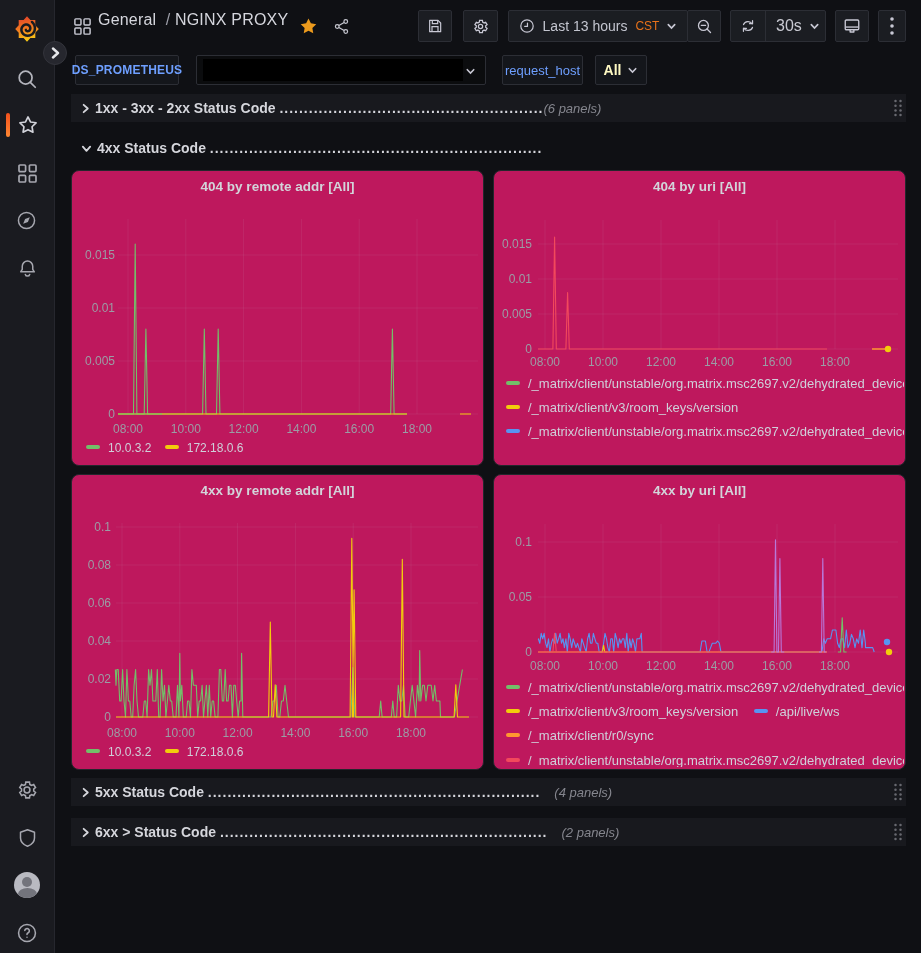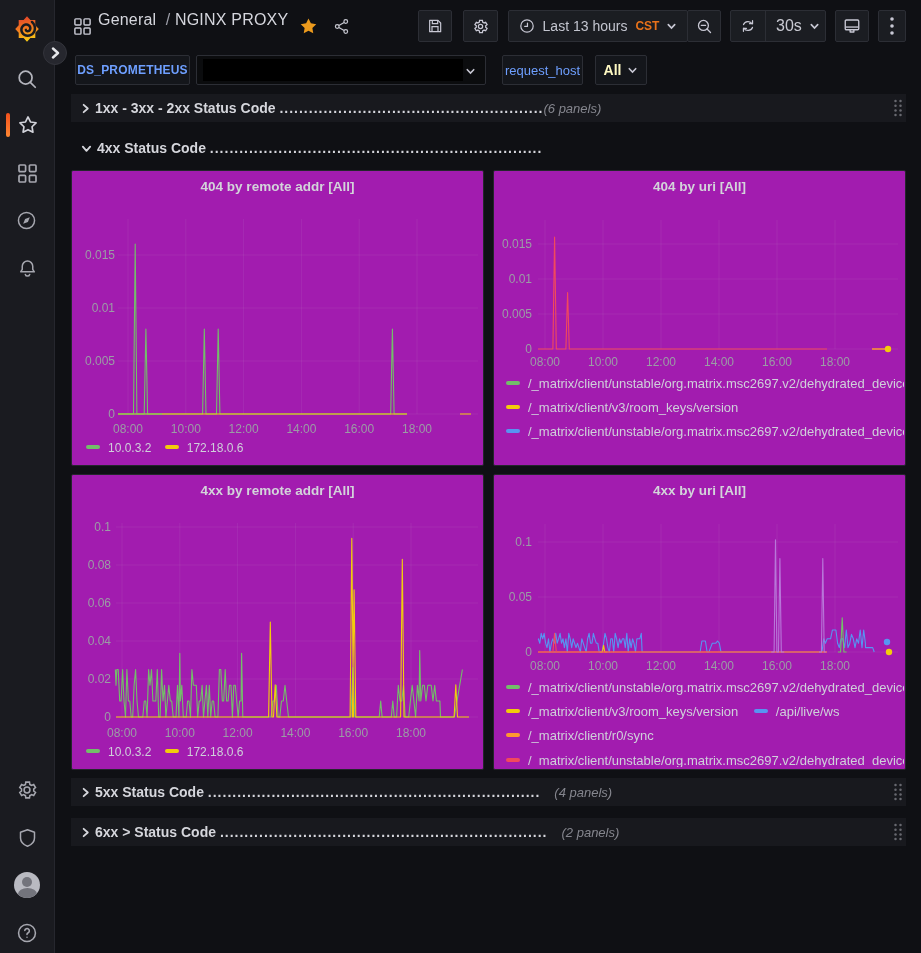--- a/index.html
+++ b/index.html
@@ -1,21 +1,21 @@
 <!DOCTYPE html>
 <html><head>
 <meta charset="utf-8">
 <style>
 * { margin:0; padding:0; box-sizing:border-box; }
 html,body { width:921px; height:953px; overflow:hidden; background:#0f1014; font-family:"Liberation Sans", sans-serif; }
 .sidebar { position:absolute; left:0; top:0; width:55px; height:953px; background:#1a1b20; border-right:1px solid #26272e; }
 .navbtn { position:absolute; top:10px; height:32px; background:#1b1d22; border:1px solid #2c2e35; border-radius:2px; display:flex; align-items:center; justify-content:center; color:#c8c8d4; }
 .submenu-box { position:absolute; top:3px; height:30px; background:#14161b; border:1px solid #2c2e35; border-radius:2px; display:flex; align-items:center; }
 .rowhdr { position:absolute; left:16px; width:835px; height:28px; color:#d5d6dc; font-size:14px; font-weight:700; display:flex; align-items:center; }
-.panel { position:absolute; width:413px; height:296px; background:#a21caf; border:1px solid #24262c; border-radius:2px; overflow:hidden;padding-left:40px; }
+.panel { position:absolute; width:413px; height:296px; background:#be185d; border:1px solid #24262c; border-radius:8px; overflow:hidden;padding-left:40px; }
 .ptitle { position:absolute; top:8px; left:0; width:100%; text-align:center; color:#d3d4da; font-size:13.5px; font-weight:700; }
 .leg { position:absolute; font-size:12px; color:#cfd0da;text-align:right; }
 .sw { display:inline-block; width:14px; height:4px; border-radius:2px; vertical-align:middle; margin-right:8px; position:relative; top:-2px; }
 .legrow { position:absolute; left:12px; font-size:13px; color:#cfd0da; white-space:nowrap; overflow:hidden; width:398px; }
 .dots { letter-spacing:1px; font-weight:700; }
 .handle { position:absolute; right:3px; width:10px; height:18px; }
 .axis { font-size:12px; fill:#9b9da5; font-family:"Liberation Sans",sans-serif; }
 </style>
 </head>
 <body>
@@ -121,21 +121,21 @@
         <path d="M19.4 12a7.4 7.4 0 0 0-.1-1.1l2-1.5-2-3.4-2.3 1a7.6 7.6 0 0 0-1.9-1.1L14.7 3.4h-4l-.4 2.5a7.6 7.6 0 0 0-1.9 1.1l-2.3-1-2 3.4 2 1.5a7.4 7.4 0 0 0 0 2.2l-2 1.5 2 3.4 2.3-1a7.6 7.6 0 0 0 1.9 1.1l.4 2.5h4l.4-2.5a7.6 7.6 0 0 0 1.9-1.1l2.3 1 2-3.4-2-1.5c.1-.4.1-.7.1-1.1z"></path>
       </svg>
   </div>
 
   <div class="navbtn" style="left:453px;width:180px">
     <svg style="margin-right:8px" width="16" height="16" viewBox="0 0 24 24" fill="none" stroke="#c8c8d4" stroke-width="1.8">
         <circle cx="12" cy="12" r="9.3"></circle>
         <path d="M12.7 7.6 V12.6 H8.6" stroke-linecap="round"></path>
       </svg>
     <span style="font-size:14px;color:#c3c5cf">Last 13 hours</span>
-    <span style="font-size:12px;color:#e8721a;font-weight:700;margin-left:8px">CST</span>
+    <span style="font-size:12px;color:#e8721a;font-weight:400;margin-left:8px">CST</span>
     <svg style="margin-left:7px" width="11" height="11" viewBox="0 0 12 12" fill="none" stroke="#c8c8d4" stroke-width="1.8" stroke-linecap="round">
         <path d="M2.5 4 L6 7.8 L9.5 4"></path>
       </svg>
   </div>
 
   <div class="navbtn" style="left:632px;width:34px">
     <svg width="17" height="17" viewBox="0 0 24 24" fill="none" stroke="#c8c8d4" stroke-width="1.8">
         <circle cx="10.5" cy="10.5" r="7"></circle>
         <line x1="15.6" y1="15.6" x2="20.5" y2="20.5" stroke-linecap="round"></line>
         <line x1="7.5" y1="10.5" x2="13.5" y2="10.5" stroke-linecap="round"></line>
@@ -169,21 +169,21 @@
   <div class="navbtn" style="left:823px;width:28px">
     <svg width="4" height="18" viewBox="0 0 4 18" fill="#c8c8d4">
         <circle cx="2" cy="2" r="1.8"></circle>
         <circle cx="2" cy="9" r="1.8"></circle>
         <circle cx="2" cy="16" r="1.8"></circle>
       </svg>
   </div>
 </div>
 
 <div id="submenu" style="position:absolute;left:55px;top:52px;width:866px;height:42px;background:#0f1014">
-  <div class="submenu-box" style="left:20px;width:115px;justify-content:center">
+  <div class="submenu-box" style="left:20px;width:104px;justify-content:center">
       <span style="font-size:12px;font-weight:700;color:#6e9fff;letter-spacing:0.2px">DS_PROMETHEUS</span>
     </div>
   <div class="submenu-box" style="left:141px;width:290px;background:#0b0c0e">
     <div style="position:absolute;left:6px;top:3px;width:260px;height:22px;background:#000"></div>
     <svg style="position:absolute;right:9px;top:10px" width="11" height="11" viewBox="0 0 12 12" fill="none" stroke="#c8c8d4" stroke-width="1.7" stroke-linecap="round">
         <path d="M2.5 4 L6 7.8 L9.5 4"></path>
       </svg>
   </div>
   <div class="submenu-box" style="left:447px;width:81px;justify-content:center">
       <span style="font-size:13px;color:#6e9fff">request_host</span>

